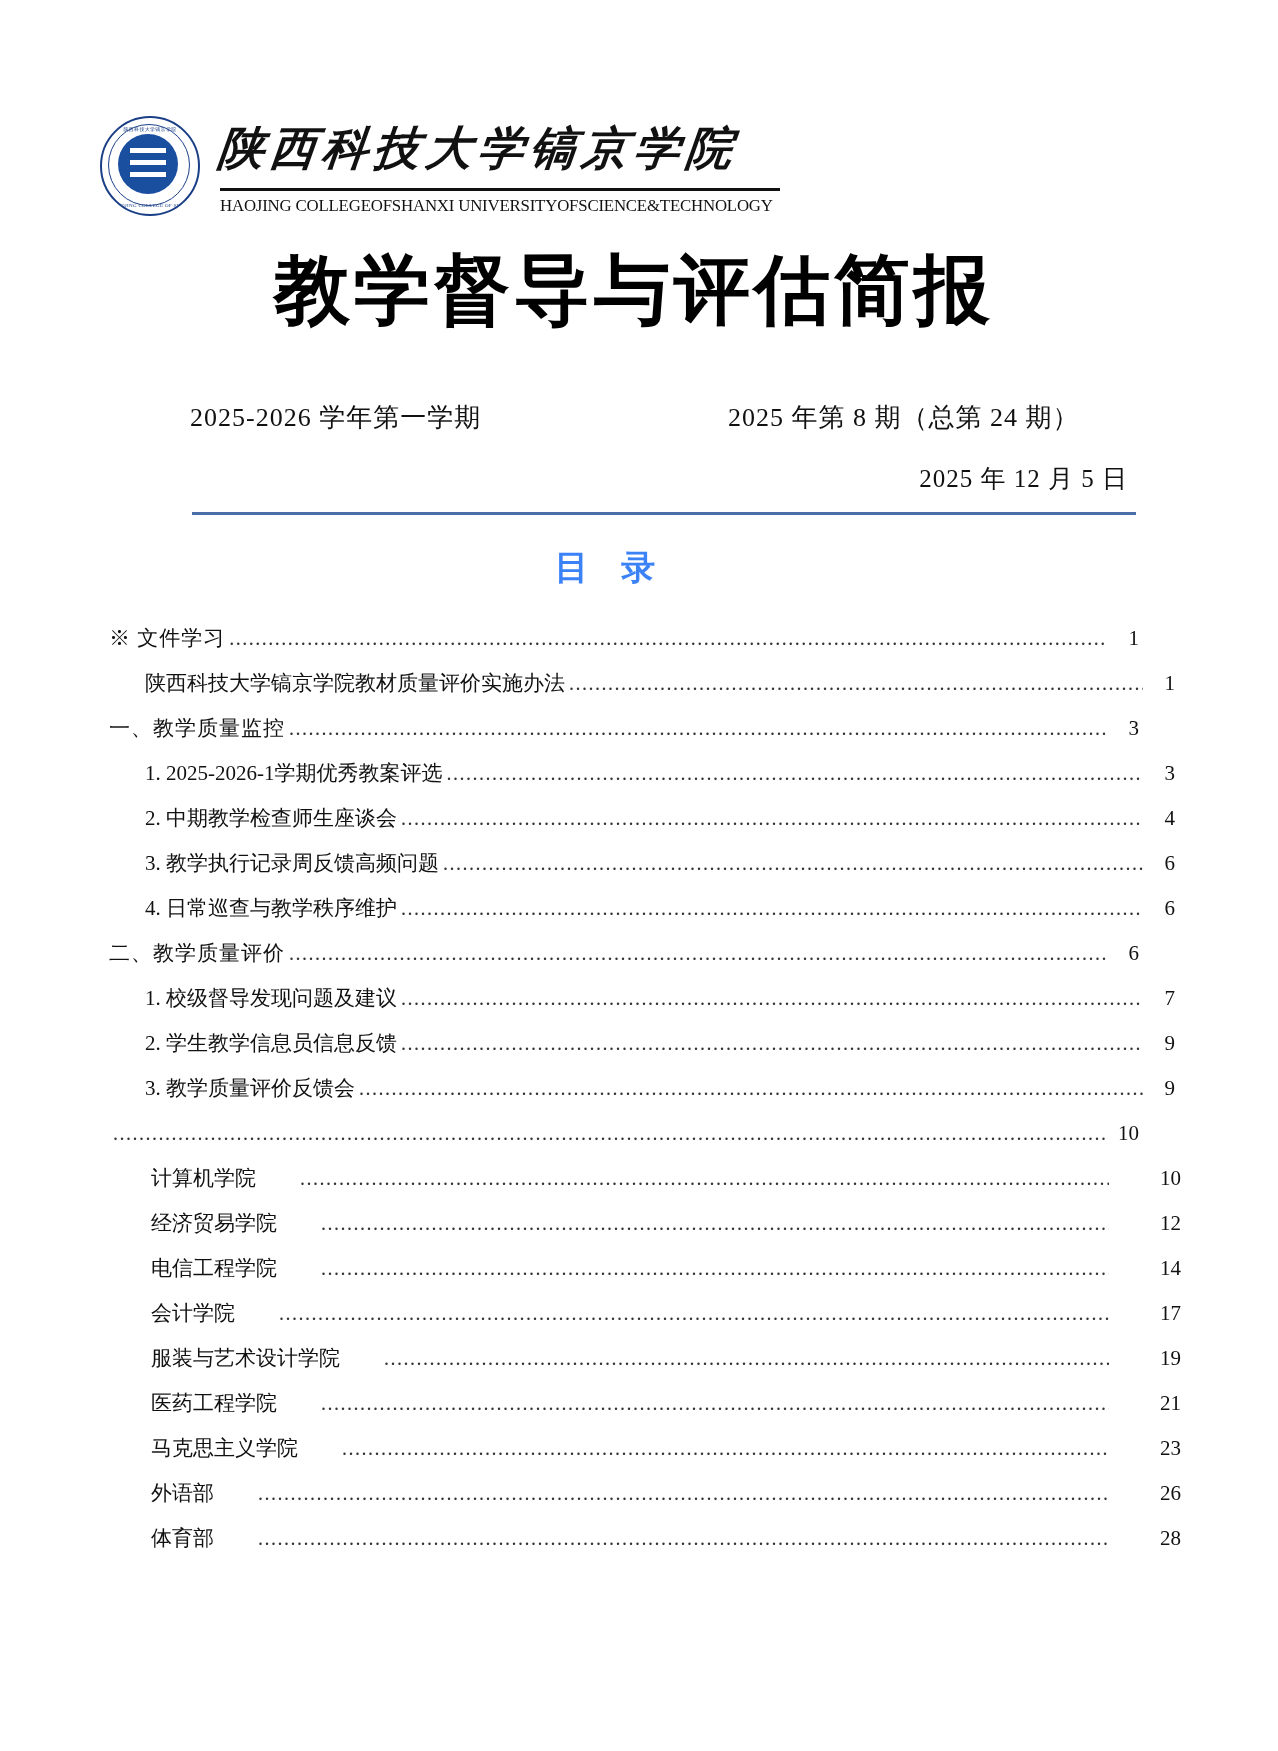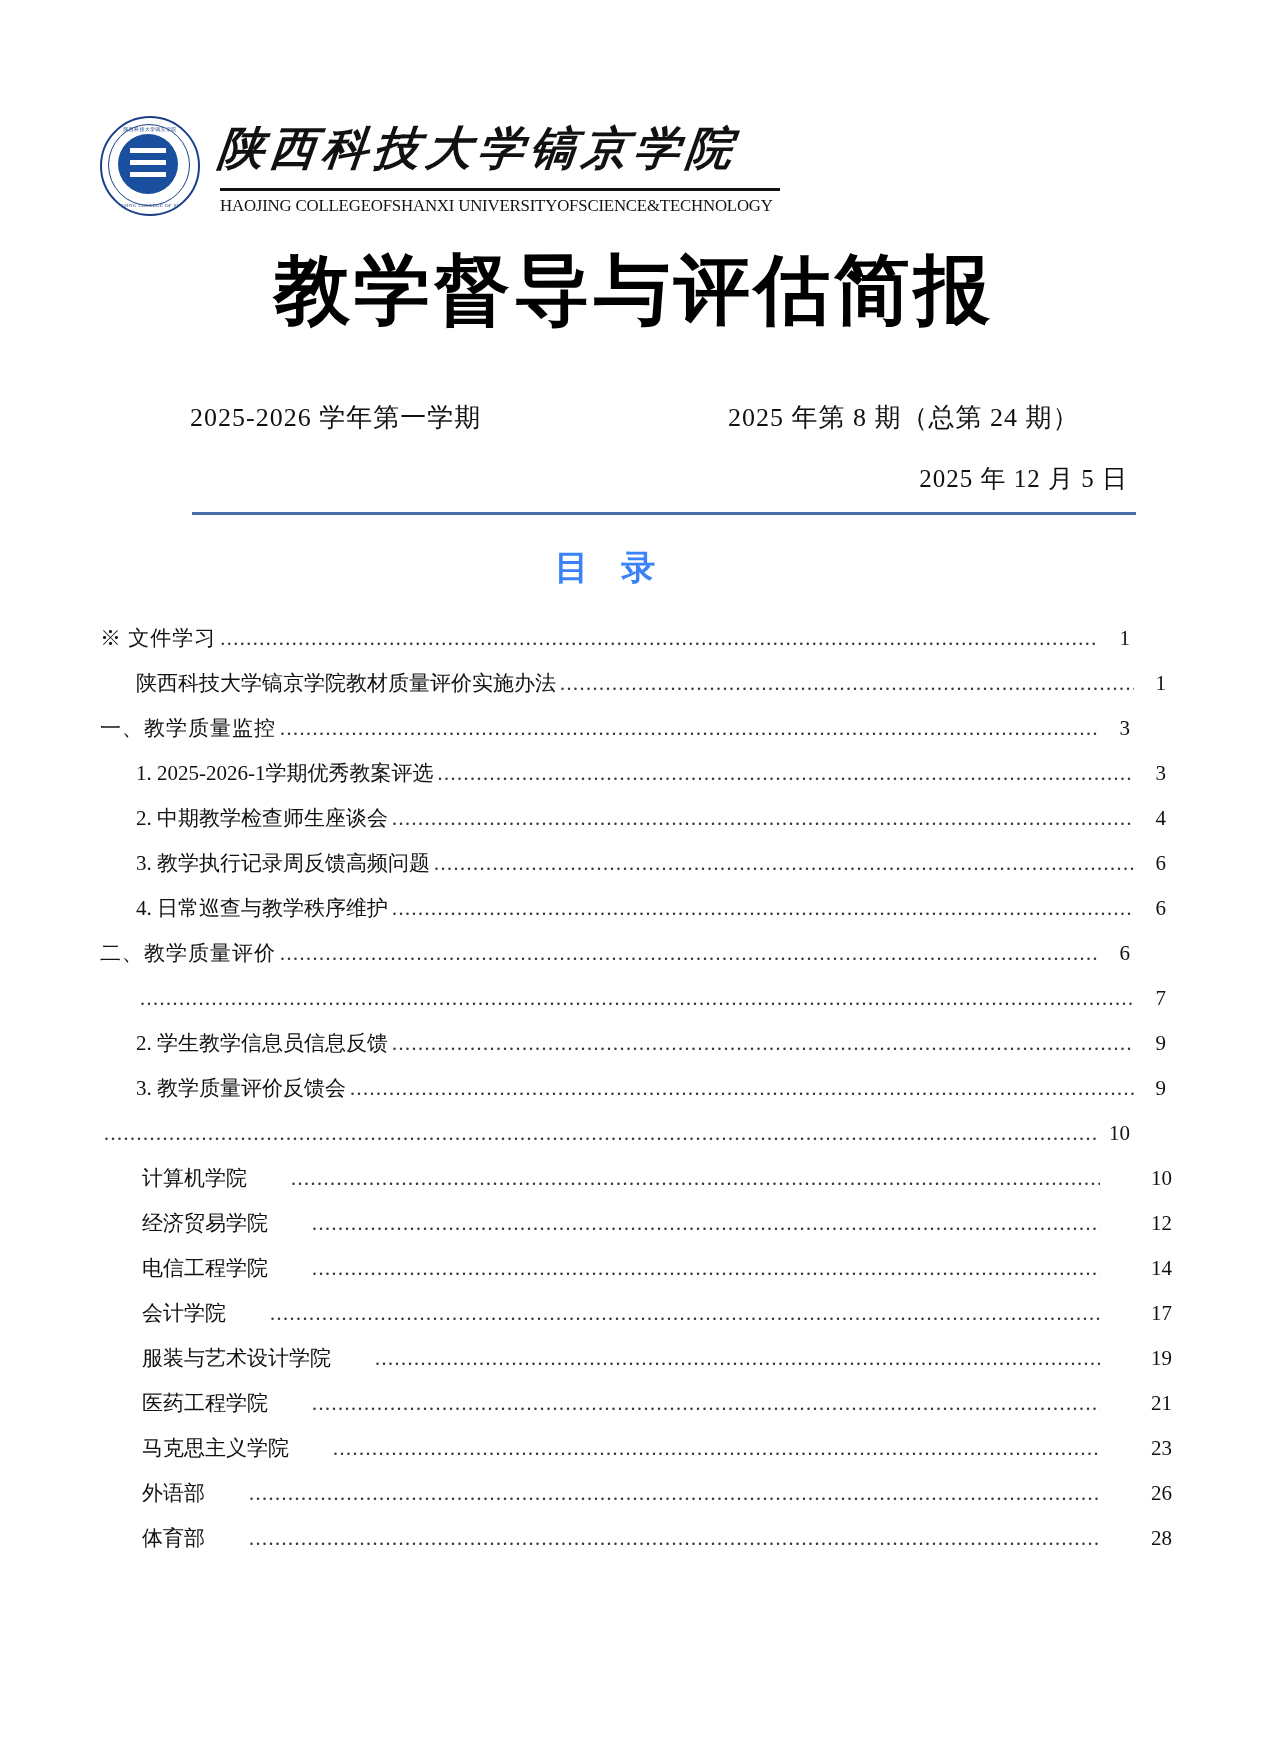--- a/index.html
+++ b/index.html
@@ -193,20 +193,21 @@
   }
   .toc-item {
     display: flex;
     align-items: flex-start;
     width: 100%;
     font-size: 21px;
     color: #111111;
     margin-bottom: 0px;
     height: 45px;
     line-height: 45px;
+    margin-left: 9px;
   }
   .toc-item .label {
     white-space: nowrap;
     flex: 0 0 auto;
   }
   .toc-item .dots {
     flex: 1 1 auto;
     overflow: hidden;
     white-space: nowrap;
     margin: 0 4px;
@@ -292,20 +293,21 @@
         <span class="label">4. 日常巡查与教学秩序维护</span>
         <span class="dots">........................................................................................................................................................................................................</span>
         <span class="page-num">6</span>
       </div>
       <div class="toc-item lvl-0">
         <span class="label">二、教学质量评价</span>
         <span class="dots">........................................................................................................................................................................................................</span>
         <span class="page-num">6</span>
       </div>
       <div class="toc-item lvl-1">
+        <span class="label">1. 校级督导发现问题及建议</span>
         <span class="dots">........................................................................................................................................................................................................</span>
         <span class="page-num">7</span>
       </div>
       <div class="toc-item lvl-1">
         <span class="label">2. 学生教学信息员信息反馈</span>
         <span class="dots">........................................................................................................................................................................................................</span>
         <span class="page-num">9</span>
       </div>
       <div class="toc-item lvl-1">
         <span class="label">3. 教学质量评价反馈会</span>

